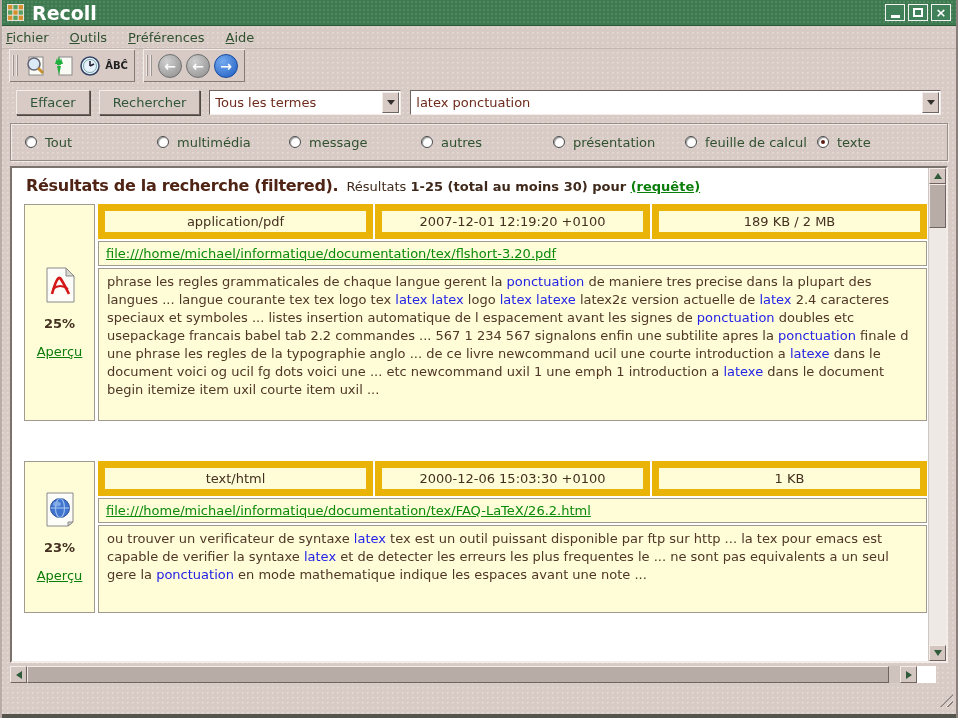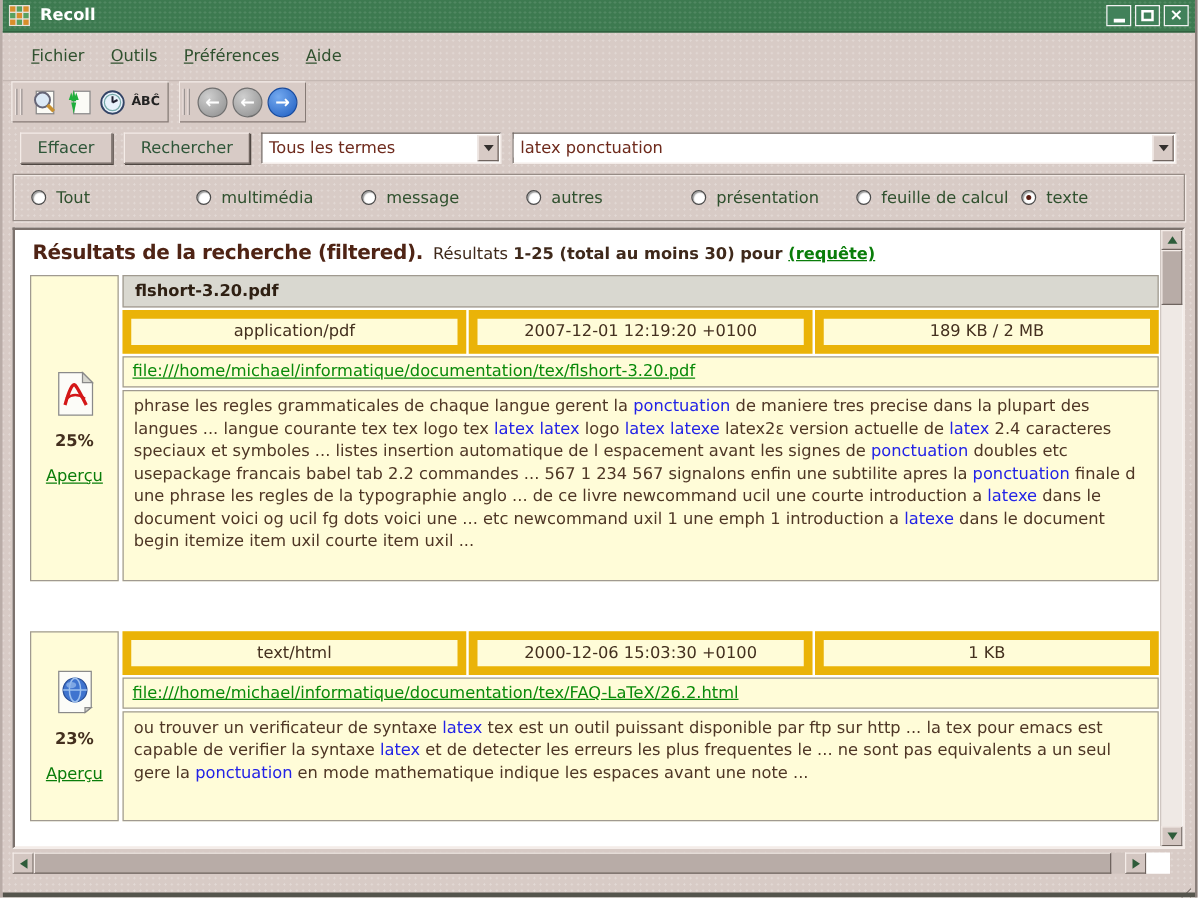--- a/index.html
+++ b/index.html
@@ -17,32 +17,32 @@
   }
   
   .titlebar {
     height: 26px; background: #3d7a50;
     background-image: radial-gradient(rgba(255,255,255,.10) 1px, transparent 1px);
     background-size: 4px 4px;
     display: flex; align-items: center; padding: 0 5px;
     border-bottom: 1px solid #2c5a3a;
   }
   .app-icon { width: 17px; height: 17px; margin-right: 8px; flex: none; }
-  .title-text { color: #fff; font-weight: bold; font-size: 13px; flex: 1; }
+  .title-text { color: #fff; font-weight: bold; font-size: 19px; flex: 1; }
   .win-btn {
     width: 20px; height: 17px; margin-left: 3px;
     background: #41815a; border: 1px solid #f2f2f2;
     display: flex; align-items: center; justify-content: center;
     color: #fff; cursor: default;
   }
   .glyph-min { width: 9px; height: 3px; background: #fff; margin-top: 8px; }
   .glyph-max { width: 10px; height: 9px; border: 2px solid #fff; }
   .glyph-close { font-weight: bold; font-size: 13px; line-height: 13px; }
   
-  .menubar { height: 39px; display: flex; align-items: center; padding-left: 21px; gap: 17px;
+  .menubar { height: 23px; display: flex; align-items: center; padding-left: 2px; gap: 17px;
              border-bottom: 1px solid #c4b7b2; }
   .menu-item { color: #30512f; padding: 1px 2px; }
   .accel { text-decoration: underline; }
   
   .toolbar { height: 33px; display: flex; align-items: center; padding-left: 7px; gap: 8px; }
   .tool-group {
     display: flex; align-items: center; height: 33px; padding: 0 5px 0 2px;
     background: #d8cbc6;
     box-shadow: inset 1px 1px 0 #f4ece8, inset -1px -1px 0 #857a75;
   }
@@ -293,21 +293,20 @@
       <svg width="34" height="36" viewBox="0 0 34 36">
         <path d="M4 1 h19 l8 8 v26 h-27 z" fill="#fcfcf8" stroke="#8a8a8a"></path>
         <path d="M23 1 l8 8 h-8 z" fill="#d8d8d0" stroke="#8a8a8a"></path>
         <path d="M9 27 Q14 9 17 11 Q19 13 26 27" fill="none" stroke="#d41818" stroke-width="2.6"></path>
         <path d="M10 22 Q17 16 25 22" fill="none" stroke="#d41818" stroke-width="2"></path>
       </svg>
       <span class="percent">25%</span>
       <a class="preview-link">Aperçu</a>
     </div>
     <div class="right-col">
-      <div class="row-title">flshort-3.20.pdf</div>
       <div class="row-info">
         <span class="info-cell">application/pdf</span>
         <span class="info-cell">2007-12-01 12:19:20 +0100</span>
         <span class="info-cell">189 KB / 2 MB</span>
       </div>
       <div class="row-url"><a class="url-link">file:///home/michael/informatique/documentation/tex/flshort-3.20.pdf</a></div>
       <div class="row-snippet snippet-tall"><span>phrase les regles grammaticales de chaque langue gerent la </span><span class="hl">ponctuation</span><span> de maniere tres precise dans la plupart des langues ... langue courante tex tex logo tex </span><span class="hl">latex</span><span> </span><span class="hl">latex</span><span> logo </span><span class="hl">latex</span><span> </span><span class="hl">latexe</span><span> latex2ε version actuelle de </span><span class="hl">latex</span><span> 2.4 caracteres speciaux et symboles ... listes insertion automatique de l espacement avant les signes de </span><span class="hl">ponctuation</span><span> doubles etc usepackage francais babel tab 2.2 commandes ... 567 1 234 567 signalons enfin une subtilite apres la </span><span class="hl">ponctuation</span><span> finale d une phrase les regles de la typographie anglo ... de ce livre newcommand ucil une courte introduction a </span><span class="hl">latexe</span><span> dans le document voici og ucil fg dots voici une ... etc newcommand uxil 1 une emph 1 introduction a </span><span class="hl">latexe</span><span> dans le document begin itemize item uxil courte item uxil ...</span></div>
     </div>
   </div>
 

